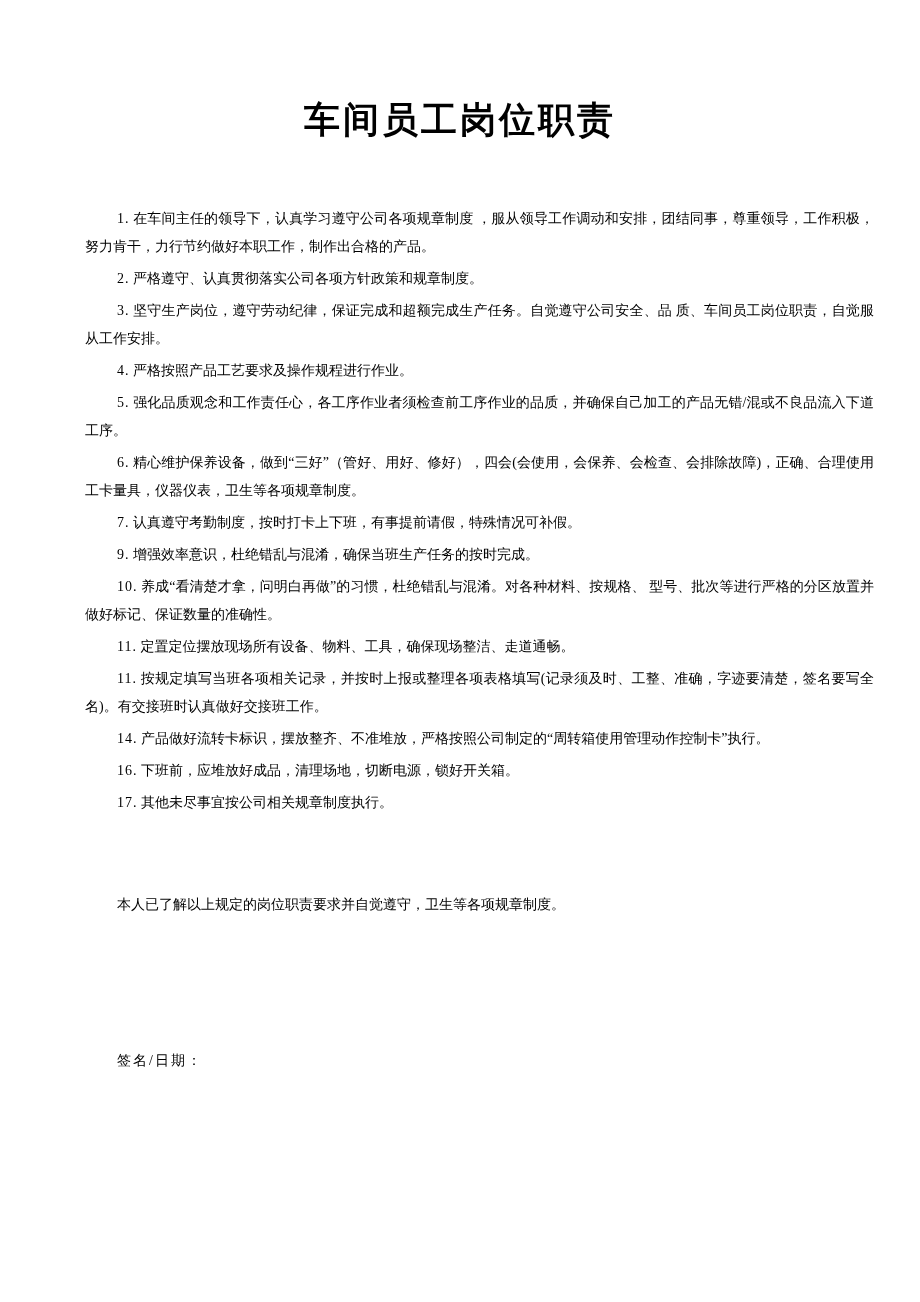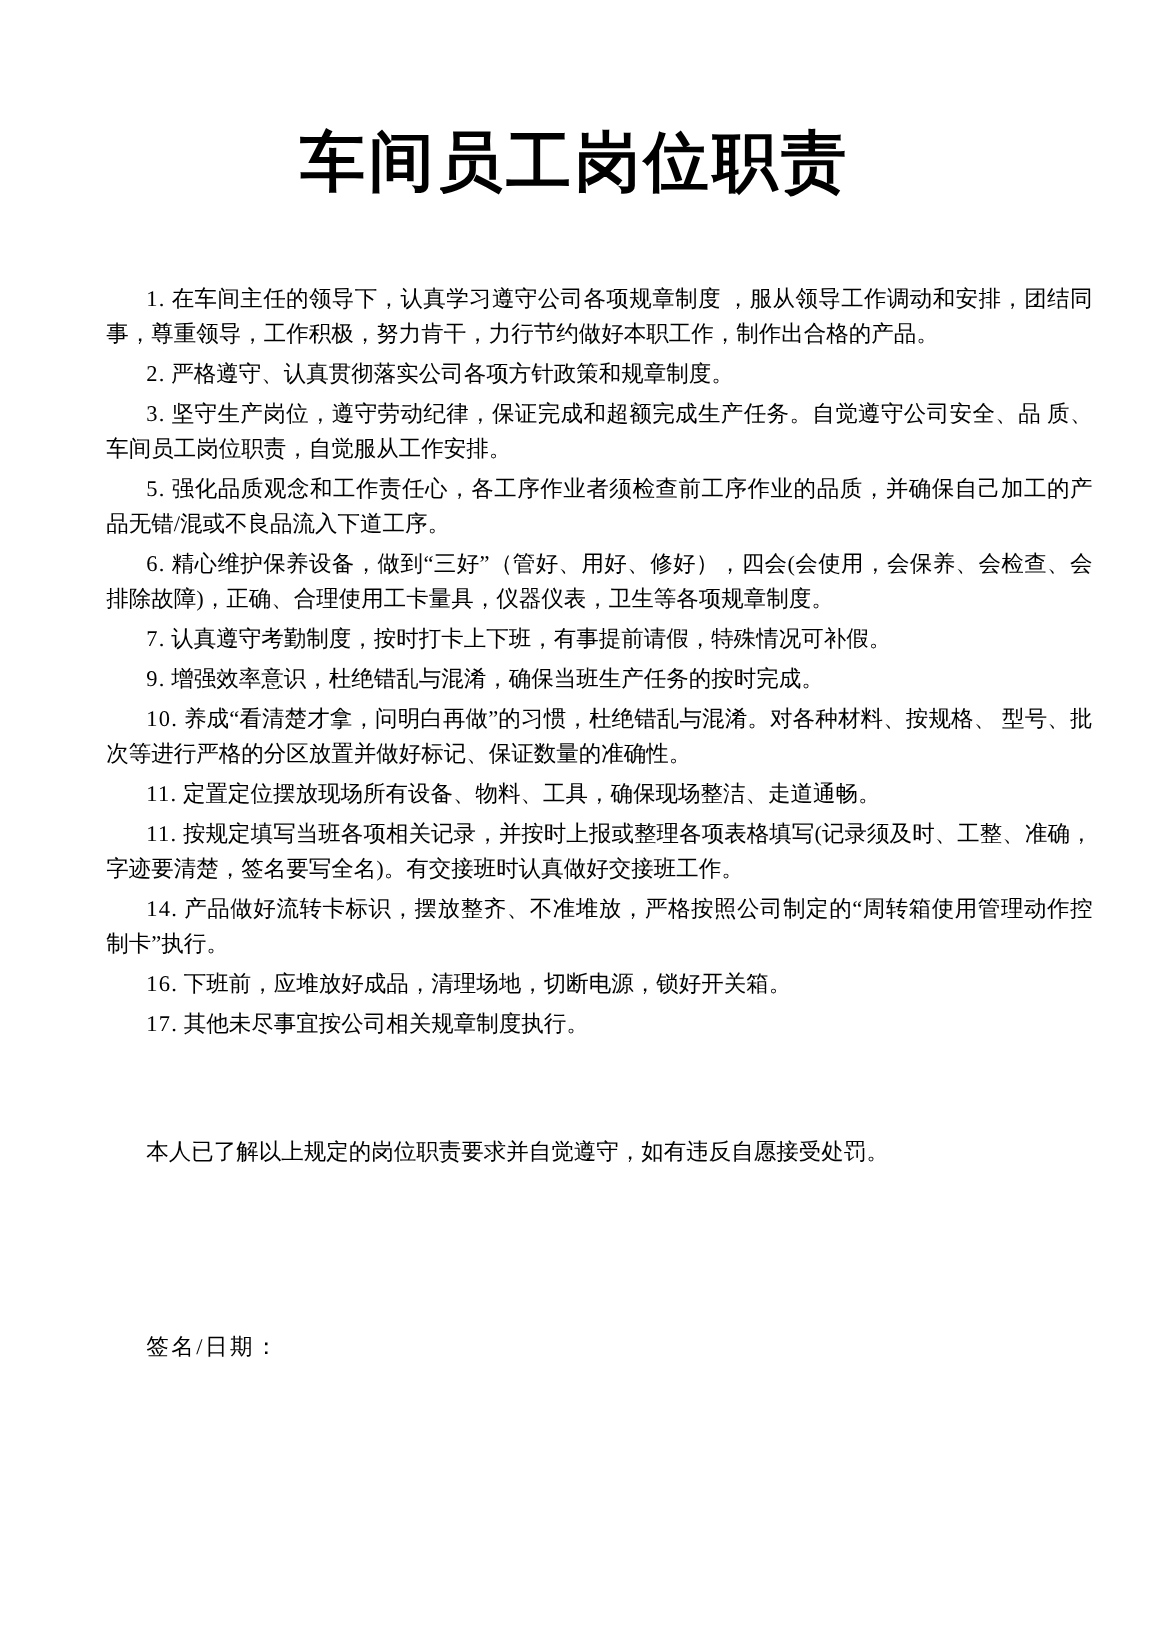--- a/index.html
+++ b/index.html
@@ -10,28 +10,28 @@
     background: #ffffff;
     color: #000000;
     font-family: "Liberation Serif", "DejaVu Serif", serif;
     overflow: hidden;
     position: relative;
   }
   .title {
     margin: 0;
     padding: 98px 0 0 0;
     text-align: center;
-    font-size: 52px;
+    font-size: 36px;
     font-weight: 700;
     letter-spacing: 3px;
     line-height: 1.25;
   }
   .content {
     padding: 58px 46px 0 85px;
-    font-size: 18px;
+    font-size: 14px;
     line-height: 28px;
     text-align: justify;
   }
   .item {
     margin: 4px 0;
     text-indent: 32px;
   }
   .item .num { letter-spacing: 1px; }
   .closing {
     margin: 74px 0 0 0;
@@ -47,29 +47,30 @@
 <body>
 
 <div class="page">
   <h1 class="title">车间员工岗位职责</h1>
 
   <div class="content">
     <div>
         <p class="item"><span class="num">1.</span><span> 在车间主任的领导下，认真学习遵守公司各项规章制度 ，服从领导工作调动和安排，团结同事，尊重领导，工作积极，努力肯干，力行节约做好本职工作，制作出合格的产品。</span></p>
         <p class="item"><span class="num">2.</span><span> 严格遵守、认真贯彻落实公司各项方针政策和规章制度。</span></p>
         <p class="item"><span class="num">3.</span><span> 坚守生产岗位，遵守劳动纪律，保证完成和超额完成生产任务。自觉遵守公司安全、品 质、车间员工岗位职责，自觉服从工作安排。</span></p>
+        <p class="item"><span class="num">4.</span><span> 严格按照产品工艺要求及操作规程进行作业。</span></p>
         <p class="item"><span class="num">5.</span><span> 强化品质观念和工作责任心，各工序作业者须检查前工序作业的品质，并确保自己加工的产品无错/混或不良品流入下道工序。</span></p>
         <p class="item"><span class="num">6.</span><span> 精心维护保养设备，做到“三好”（管好、用好、修好），四会(会使用，会保养、会检查、会排除故障)，正确、合理使用工卡量具，仪器仪表，卫生等各项规章制度。</span></p>
         <p class="item"><span class="num">7.</span><span> 认真遵守考勤制度，按时打卡上下班，有事提前请假，特殊情况可补假。</span></p>
         <p class="item"><span class="num">9.</span><span> 增强效率意识，杜绝错乱与混淆，确保当班生产任务的按时完成。</span></p>
         <p class="item"><span class="num">10.</span><span> 养成“看清楚才拿，问明白再做”的习惯，杜绝错乱与混淆。对各种材料、按规格、 型号、批次等进行严格的分区放置并做好标记、保证数量的准确性。</span></p>
         <p class="item"><span class="num">11.</span><span> 定置定位摆放现场所有设备、物料、工具，确保现场整洁、走道通畅。</span></p>
         <p class="item"><span class="num">11.</span><span> 按规定填写当班各项相关记录，并按时上报或整理各项表格填写(记录须及时、工整、准确，字迹要清楚，签名要写全名)。有交接班时认真做好交接班工作。</span></p>
         <p class="item"><span class="num">14.</span><span> 产品做好流转卡标识，摆放整齐、不准堆放，严格按照公司制定的“周转箱使用管理动作控制卡”执行。</span></p>
         <p class="item"><span class="num">16.</span><span> 下班前，应堆放好成品，清理场地，切断电源，锁好开关箱。</span></p>
         <p class="item"><span class="num">17.</span><span> 其他未尽事宜按公司相关规章制度执行。</span></p>
       </div>
 
-    <p class="closing">本人已了解以上规定的岗位职责要求并自觉遵守，如有违反自愿接受处罚。</p>
+    <p class="closing">本人已了解以上规定的岗位职责要求并自觉遵守，卫生等各项规章制度。</p>
 
     <p class="signature">签名/日期：</p>
   </div>
 </div>
 
 </body></html>

